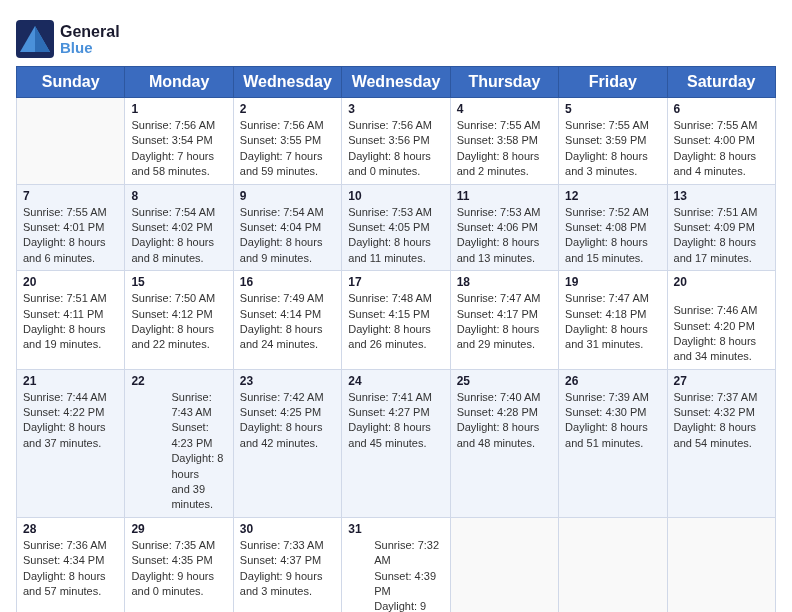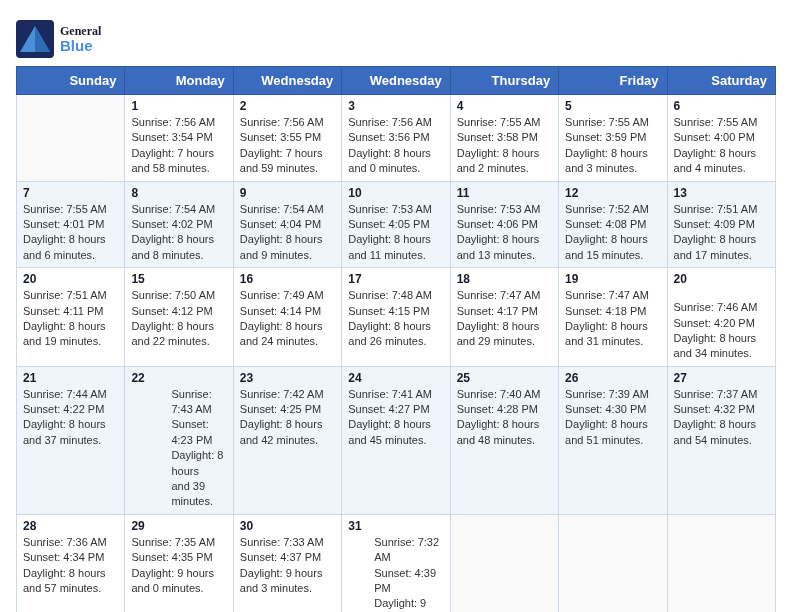--- a/index.html
+++ b/index.html
@@ -38,23 +38,23 @@
     }
     .calendar-table {
       width: 100%;
       border-collapse: collapse;
       font-size: 11px;
     }
     .calendar-table thead tr th {
       background-color: #3a6bbf;
       color: #fff;
       font-weight: bold;
-      font-size: 13px;
+      font-size: 16px;
       padding: 6px 8px;
-      text-align: right;
+      text-align: center;
       border: 1px solid #2d57a0;
     }
     .calendar-table tbody tr td {
       vertical-align: top;
       border: 1px solid #d0d8e8;
       padding: 4px 6px;
       width: 14.28%;
       min-height: 80px;
       background: #fff;
     }
@@ -82,21 +82,21 @@
 
 <div class="header">
   <div class="logo">
     <div style="display:flex;align-items:center;">
       <svg width="38" height="38" viewBox="0 0 38 38">
         <rect width="38" height="38" rx="4" fill="#1a2a5e"></rect>
         <polygon points="19,6 34,32 4,32" fill="#4a90d9"></polygon>
         <polygon points="19,6 34,32 19,32" fill="#2d6cb5"></polygon>
       </svg>
       <div style="margin-left:6px;">
-        <div style="font-size:12px;font-weight:bold;color:#1a1a2e;line-height:1.1;font-family:Liberation Serif, serif;">General</div>
+        <div style="font-size:16px;font-weight:bold;color:#1a1a2e;line-height:1.1;">General</div>
         <div style="font-size:15px;font-weight:bold;color:#4a90d9;line-height:1;">Blue</div>
       </div>
     </div>
   </div>
   <div class="title-block">
     <div class="month-title"></div>
     <div class="location-title"></div>
   </div>
 </div>
 

